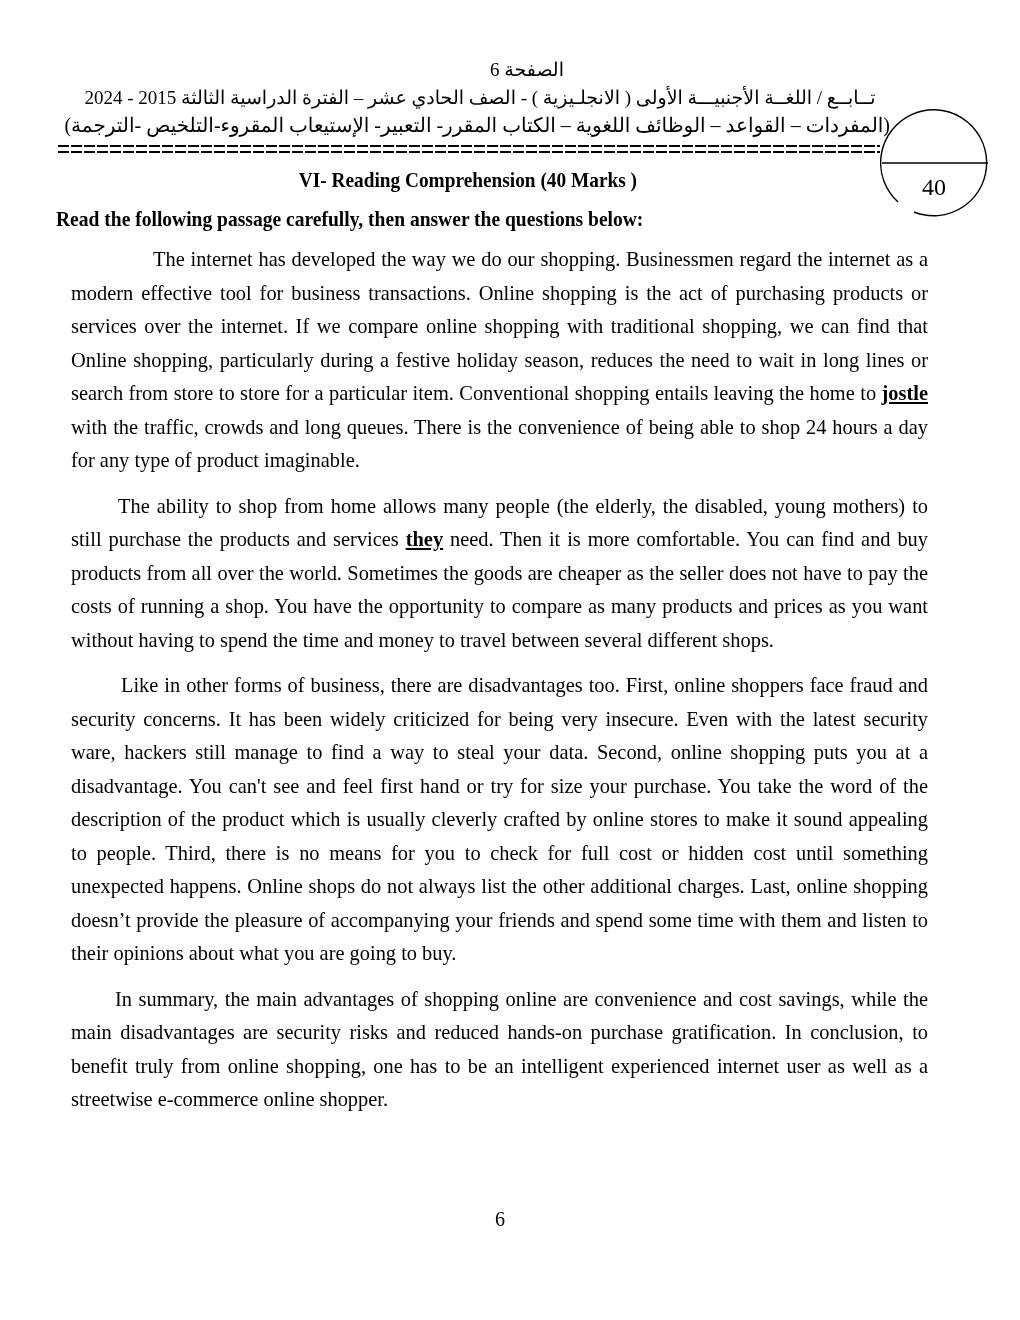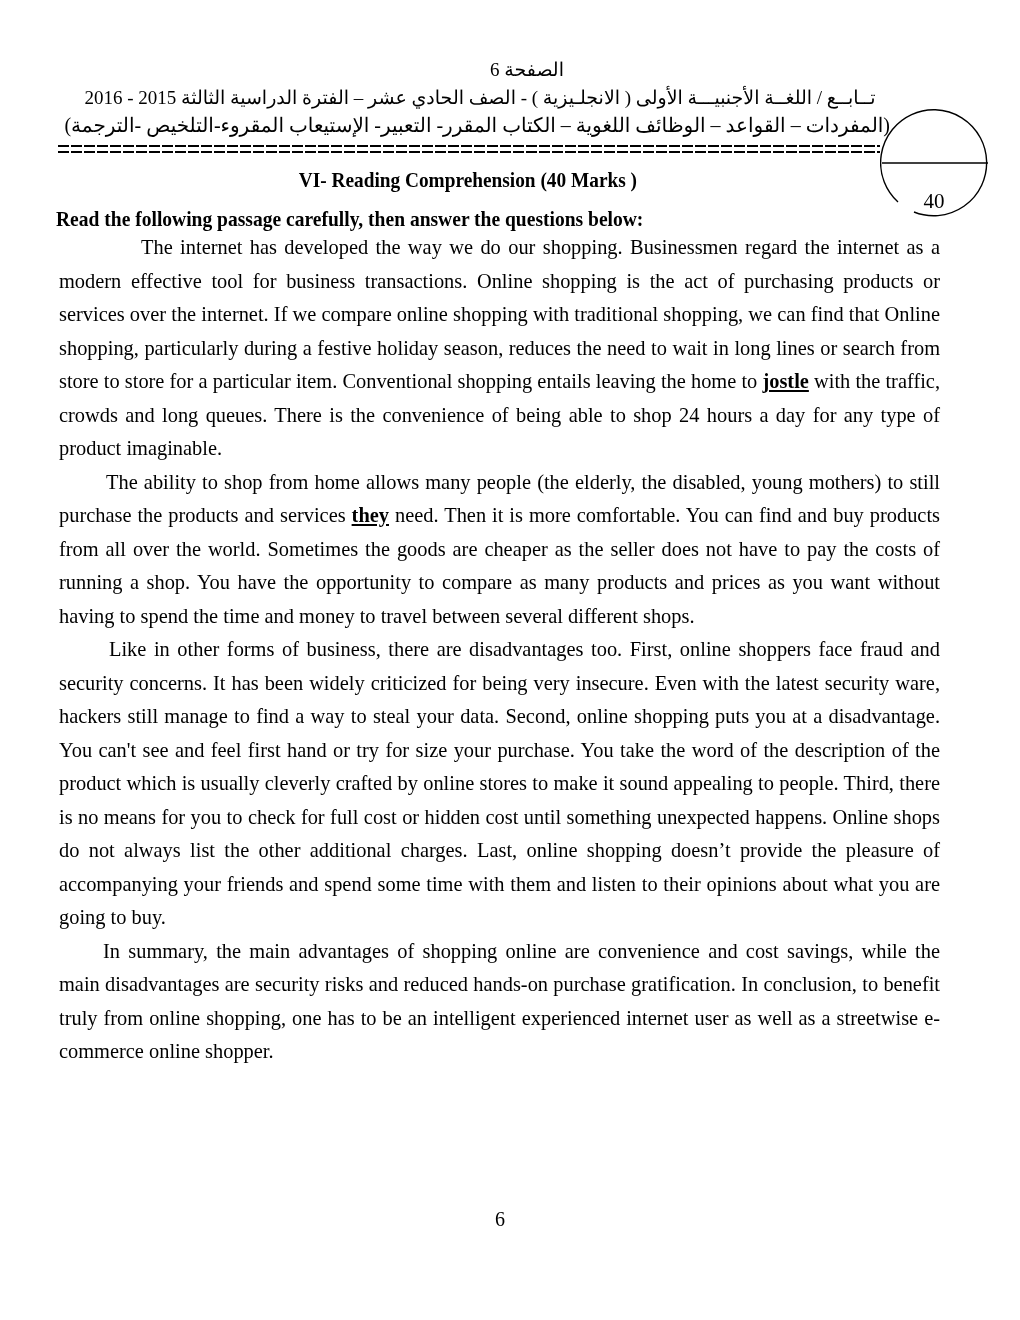--- a/index.html
+++ b/index.html
@@ -24,53 +24,53 @@
     background:
       repeating-linear-gradient(90deg, #000 0 11px, transparent 11px 13px) top / 100% 2px no-repeat,
       repeating-linear-gradient(90deg, #000 0 11px, transparent 11px 13px) bottom / 100% 2px no-repeat;
     height: 8px;
   }
   .marks-circle {
     position: absolute; top: 108px; left: 880px; width: 110px; height: 110px;
   }
   .marks-value {
     position: absolute; top: 174px; left: 904px; width: 60px;
-    text-align: center; font-size: 21px; margin-top: 15px;
+    text-align: center; font-size: 24px;
   }
   .section-heading {
     position: absolute; top: 168px; left: 0; width: 936px;
     text-align: center; font-family: "Liberation Sans Narrow", "Liberation Serif", serif;
     font-weight: bold; font-size: 21px; text-decoration: underline;
   }
   .section-heading span { display: inline-block; transform: scaleX(0.92); }
   .instruction {
     position: absolute; top: 207px; left: 56px; width: 720px;
     font-weight: bold; font-size: 21px; text-decoration: underline; white-space: nowrap;
   }
   .instruction span { display: inline-block; transform: scaleX(0.93); transform-origin: left; }
   .passage {
     position: absolute; top: 231px; left: 59px; width: 881px;
     font-size: 20.4px; line-height: 33.5px; text-align: justify;
   }
-  .passage p { margin: 0; text-indent: 0; }
+  .passage p { margin: 12px; text-indent: 0; }
   .passage p.first { text-indent: 82px; }
   .passage p.indent { text-indent: 47px; }
   .passage p.indent2 { text-indent: 50px; font-family: Liberation Serif, serif; }
   .passage p.indent3 { text-indent: 44px; }
   .kw { font-weight: bold; text-decoration: underline; }
   .page-num-bottom {
     position: absolute; top: 1208px; left: 0; width: 1000px;
     text-align: center; font-size: 20px;
   }
 </style>
 </head>
 <body>
 
 <div class="page-num-top">الصفحة 6</div>
-<div class="header-line1">تــابــع / اللغــة الأجنبيـــة الأولى ( الانجلـيزية )  - الصف الحادي عشر – الفترة الدراسية الثالثة  2015 - 2016</div>
+<div class="header-line1">تــابــع / اللغــة الأجنبيـــة الأولى ( الانجلـيزية )  - الصف الحادي عشر – الفترة الدراسية الثالثة  2015 - 2024</div>
 <div class="header-line2">(المفردات – القواعد – الوظائف اللغوية – الكتاب المقرر- التعبير- الإستيعاب المقروء-التلخيص -الترجمة)</div>
 
 <div class="separator"></div>
 
 <svg class="marks-circle" viewBox="0 0 110 110" xmlns="http://www.w3.org/2000/svg">
   <path d="M 18 94 A 53 53 0 1 1 34 104" fill="none" stroke="#000" stroke-width="1.4"></path>
   <line x1="2" y1="55" x2="108" y2="55" stroke="#000" stroke-width="1.4"></line>
 </svg>
 <div class="marks-value">40</div>
 

